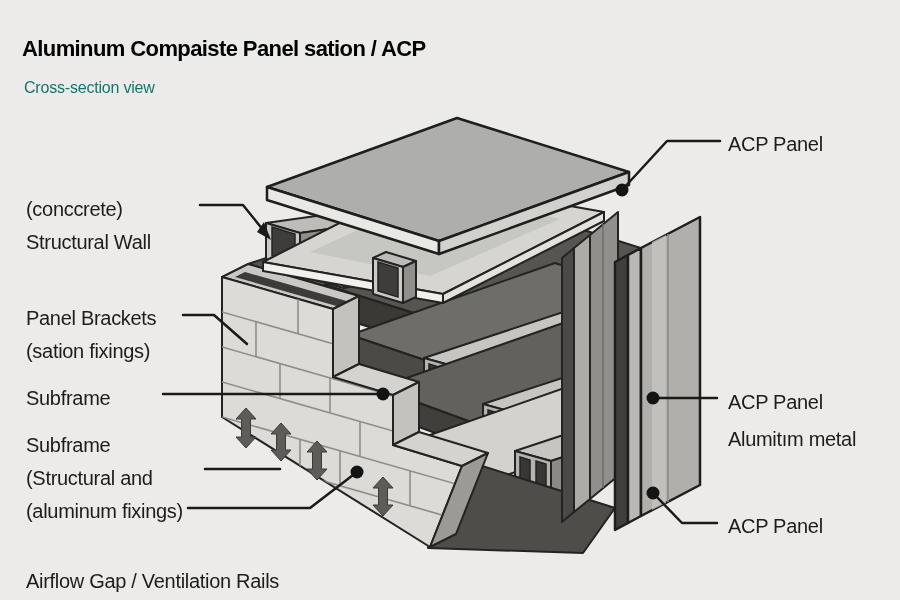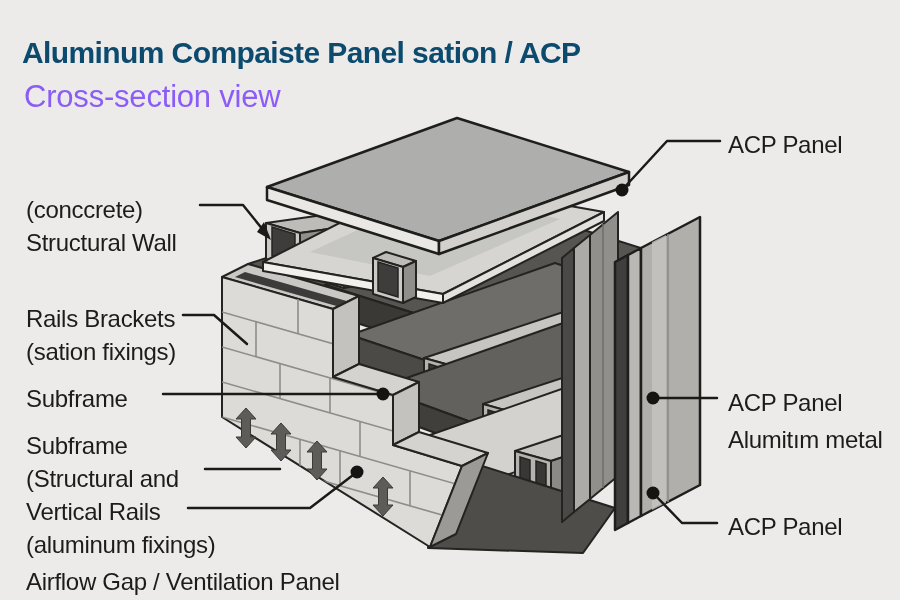--- a/index.html
+++ b/index.html
@@ -5,31 +5,31 @@
   html,body{margin:0;padding:0;}
   body{
     width:900px;height:600px;position:relative;overflow:hidden;
     background:#ecebe9;
     font-family:"Liberation Sans",sans-serif;
     color:#1c1c1b;
   }
   .stage{position:absolute;inset:0;}
   .title{
     position:absolute;left:22px;top:36px;
-    font-size:30px;font-weight:700;letter-spacing:-0.6px;color:#0c4a6e;
+    font-size:22px;font-weight:700;letter-spacing:-0.6px;color:#000000;
     white-space:nowrap;
   }
   .subtitle{
     position:absolute;left:24px;top:79px;
-    font-size:31px;font-weight:400;letter-spacing:-0.2px;color:#8b5cf6;
+    font-size:16px;font-weight:400;letter-spacing:-0.2px;color:#0f766e;
     white-space:nowrap;
   }
   .lbl{
     position:absolute;
-    font-size:24px;line-height:33px;font-weight:500;letter-spacing:-0.3px;
+    font-size:20px;line-height:33px;font-weight:500;letter-spacing:-0.3px;
     color:#1c1c1b;white-space:nowrap;
   }
   .lbl.wide{line-height:37px;}
   svg{position:absolute;left:0;top:0;}
   .outline{stroke:#232321;stroke-width:2;stroke-linejoin:round;}
   .outline-heavy{stroke:#1e1e1c;stroke-width:2.5;stroke-linejoin:round;}
   .leader{stroke:#1a1a19;stroke-width:2.5;fill:none;stroke-linecap:round;stroke-linejoin:round;}
   .mortar{stroke:#8e8d89;stroke-width:1.6;fill:none;}
 </style>
 </head>
@@ -191,36 +191,35 @@
   </svg>
 
   <div class="title">Aluminum Compaiste Panel sation / ACP</div>
   <div class="subtitle">Cross-section view</div>
 
   <div class="lbl" style="left:26px;top:193px">
     <div>(conccrete)</div>
     <div>Structural Wall</div>
   </div>
   <div class="lbl" style="left:26px;top:302px">
-    <div>Rails Brackets</div>
+    <div>Panel Brackets</div>
     <div>(sation fixings)</div>
   </div>
   <div class="lbl" style="left:26px;top:382px">
     <div>Subframe</div>
   </div>
   <div class="lbl" style="left:26px;top:429px">
     <div>Subframe</div>
     <div>(Structural and</div>
   </div>
   <div class="lbl" style="left:26px;top:495px">
-    <div>Vertical Rails</div>
     <div>(aluminum fixings)</div>
   </div>
   <div class="lbl" style="left:26px;top:565px">
-    <div>Airflow Gap / Ventilation Panel</div>
+    <div>Airflow Gap / Ventilation Rails</div>
   </div>
 
   <div class="lbl" style="left:728px;top:128px">
     <div>ACP Panel</div>
   </div>
   <div class="lbl wide" style="left:728px;top:384px">
     <div>ACP Panel</div>
     <div>Alumitım metal</div>
   </div>
   <div class="lbl" style="left:728px;top:510px">

